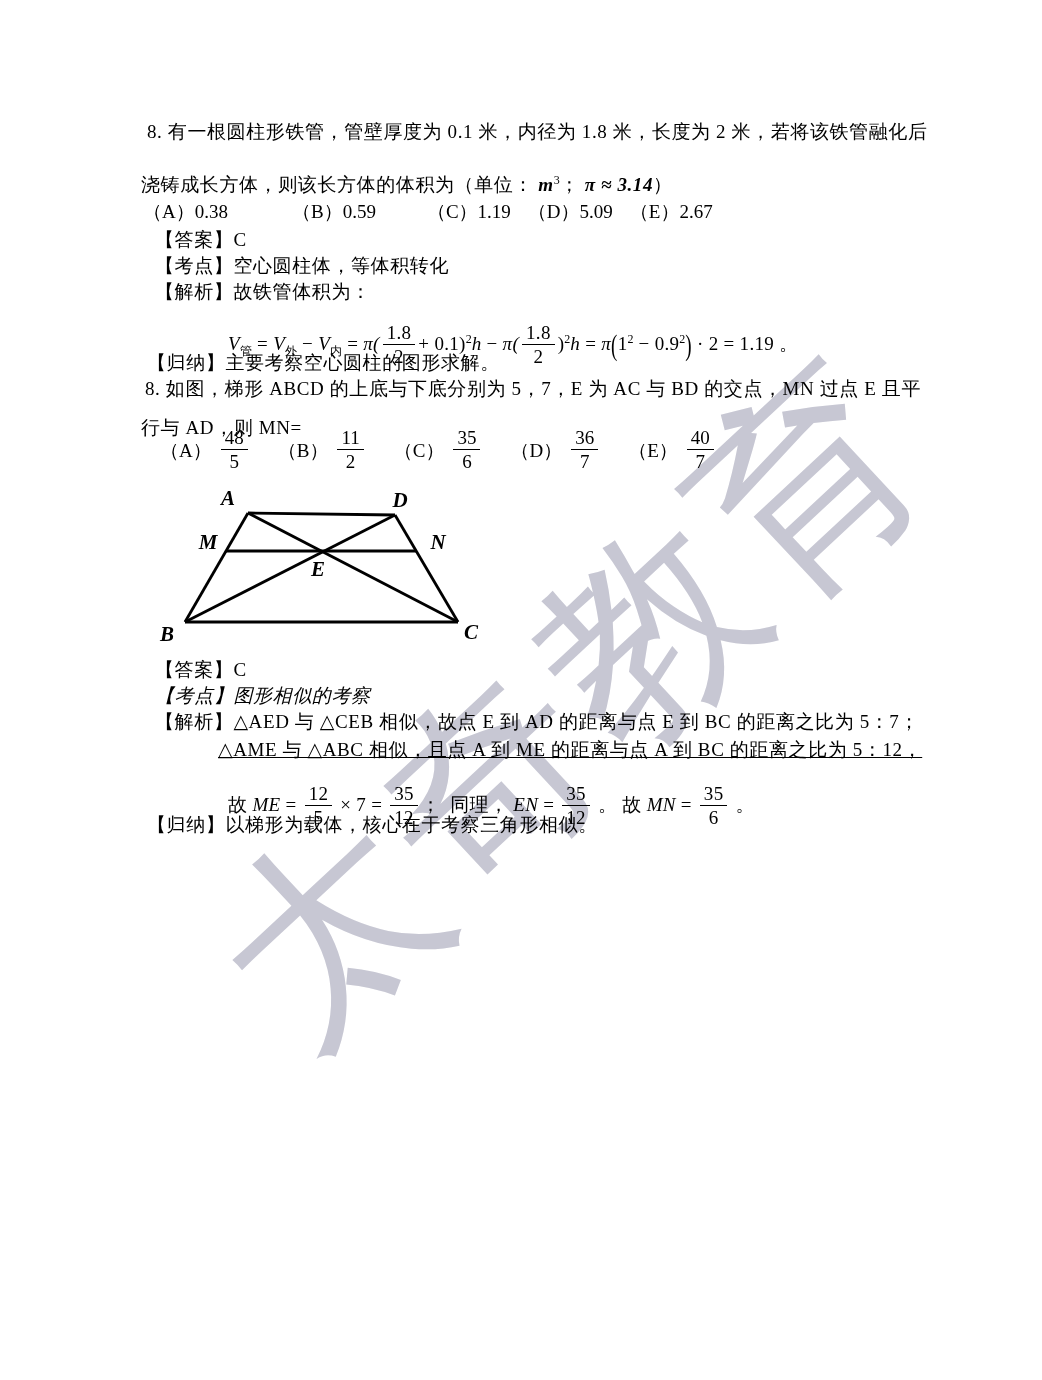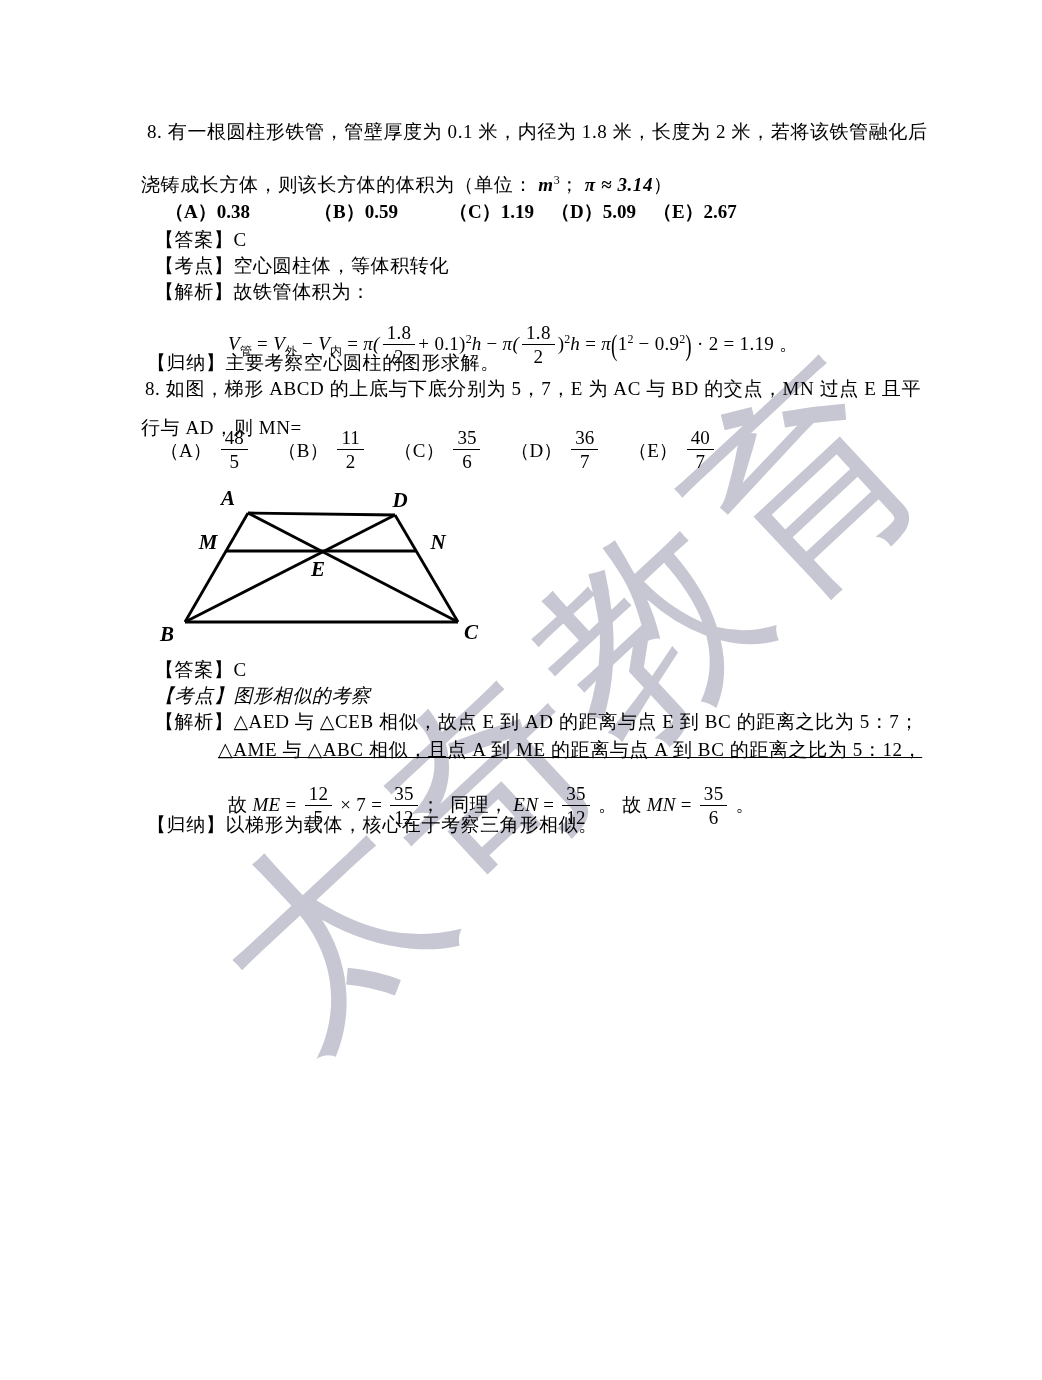--- a/index.html
+++ b/index.html
@@ -44,21 +44,21 @@
 <body>
 
 <div class="watermark">太奇教育</div>
 
 <div class="abs line" style="left:147px;top:120px;">8. 有一根圆柱形铁管，管壁厚度为 0.1 米，内径为 1.8 米，长度为 2 米，若将该铁管融化后</div>
 
 <div class="abs line" style="left:141px;top:168px;">
   <span>浇铸成长方体，则该长方体的体积为（单位： </span><span class="mb">m</span><span class="supn">3</span><span>； </span><span class="mb">π ≈ 3.14</span><span>）</span>
 </div>
 
-<div class="abs optrow q7-opts" style="left:165px;top:199px;font-weight:bold;">
+<div class="abs optrow q7-opts" style="left:143px;top:199px;">
   <span class="opt"><span>（A）</span><span>0.38</span></span>
   <span class="opt"><span>（B）</span><span>0.59</span></span>
   <span class="opt"><span>（C）</span><span>1.19</span></span>
   <span class="opt"><span>（D）</span><span>5.09</span></span>
   <span class="opt"><span>（E）</span><span>2.67</span></span>
 </div>
 
 <div class="abs line" style="left:155px;top:228px;">
   <span>【答案】</span><span>C</span>
 </div>

